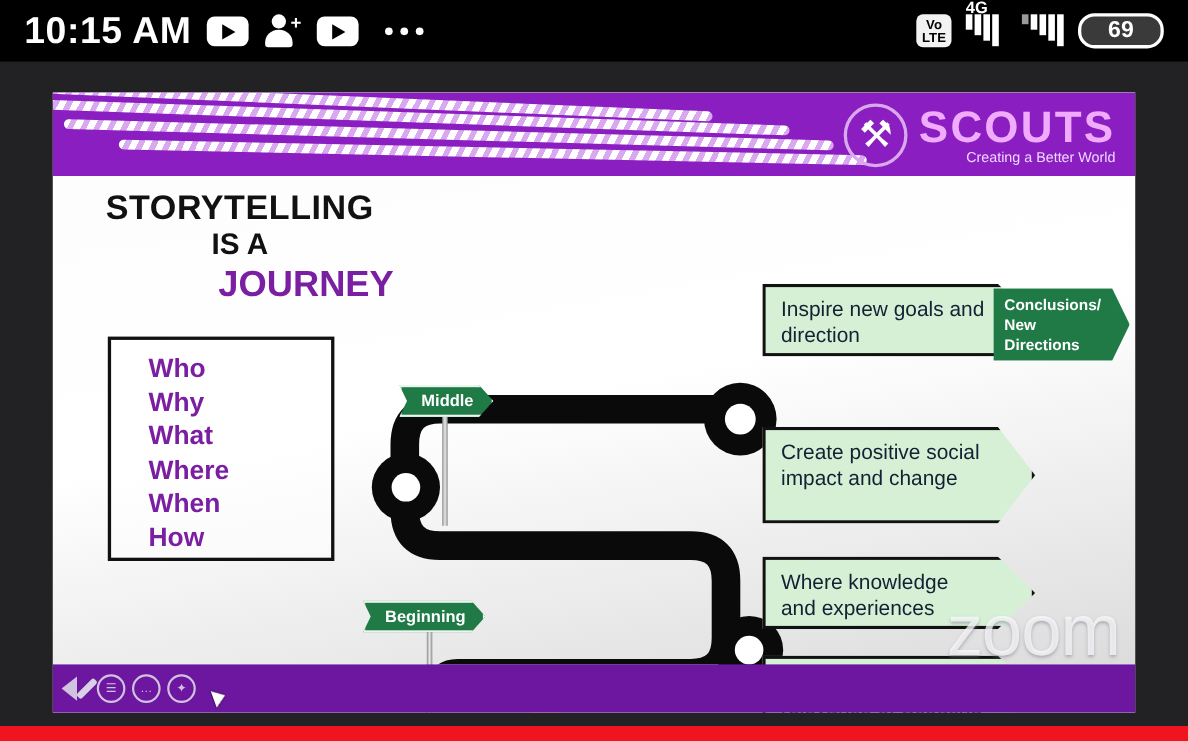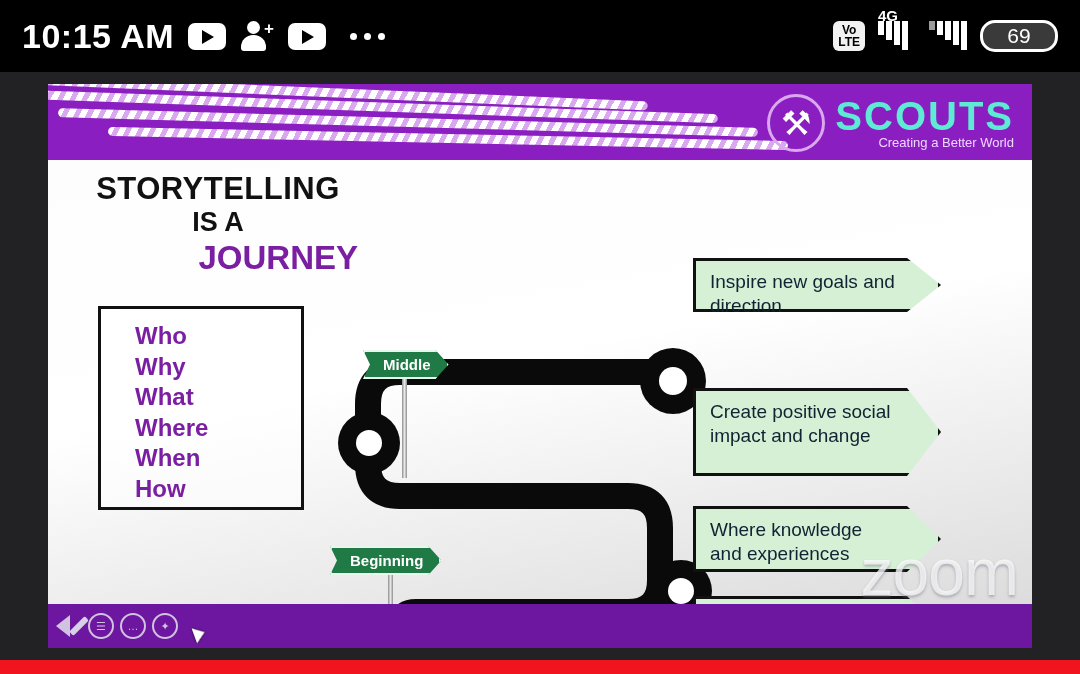--- a/index.html
+++ b/index.html
@@ -1,20 +1,20 @@
 <!DOCTYPE html>
 <html><head>
 <meta charset="utf-8">
 <style>
   html,body{margin:0;padding:0;background:#000;}
   body{width:1080px;height:674px;overflow:hidden;font-family:"Liberation Sans",sans-serif;}
   #screen{position:relative;width:1080px;height:674px;background:#222224;overflow:hidden;}
 
   
-  #statusbar{position:absolute;left:0;top:0;width:1080px;height:72px;background:#000;
+  #statusbar{position:absolute;left:0;top:0;width:1080px;height:56px;background:#000;
              display:flex;align-items:center;justify-content:space-between;padding:0 22px;box-sizing:border-box;}
   #sb-left{display:flex;align-items:center;gap:14px;}
   #clock{color:#fff;font-size:34px;font-weight:bold;letter-spacing:.5px;}
   .yt-icon{width:38px;height:27px;background:#fff;border-radius:7px;position:relative;}
   .yt-icon:after{content:"";position:absolute;left:14px;top:7px;border-left:12px solid #000;
                  border-top:7px solid transparent;border-bottom:7px solid transparent;}
   .person-add{position:relative;width:34px;height:32px;}
   .person-add .head{position:absolute;left:7px;top:1px;width:13px;height:13px;border-radius:50%;background:#fff;}
   .person-add .body{position:absolute;left:1px;top:15px;width:25px;height:16px;background:#fff;border-radius:12px 12px 3px 3px;}
   .person-add .plus{position:absolute;right:0;top:4px;color:#fff;font-size:17px;font-weight:bold;line-height:10px;}
@@ -27,33 +27,33 @@
   .sig b{display:block;width:6px;background:#fff;}
   .sig b:nth-child(1){height:9px;background:#9a9a9a;}
   .sig b:nth-child(2){height:14px;}
   .sig b:nth-child(3){height:19px;}
   .sig b:nth-child(4){height:24px;}
   .sig b:nth-child(5){height:29px;}
   .net-label{position:absolute;top:-14px;left:0;color:#fff;font-size:15px;font-weight:bold;}
   .sig2 b:nth-child(1){height:9px;}
   .battery{border:3px solid #fff;border-radius:15px;width:78px;height:32px;display:flex;
            align-items:center;justify-content:center;box-sizing:border-box;background:#3a3a3a;}
-  .battery span{color:#fff;font-size:21px;font-weight:normal;}
+  .battery span{color:#fff;font-size:21px;font-weight:bold;}
 
   
   #slide{position:absolute;left:48px;top:84px;width:984px;height:564px;background:#fff;overflow:hidden;}
   #slide-header{position:relative;height:76px;background:#8a1ec0;overflow:hidden;}
   .rope{position:absolute;height:9px;border-radius:5px;
         background:repeating-linear-gradient(115deg,#fff 0 6px,#d9a8ee 6px 11px);}
   #logo{position:absolute;right:18px;top:10px;display:flex;align-items:center;gap:10px;}
   #logo .emblem{width:52px;height:52px;border-radius:50%;border:3px solid #d9a8ee;position:relative;
                 display:flex;align-items:center;justify-content:center;}
   #logo .emblem .fleur{color:#fff;font-size:34px;line-height:34px;}
   #logo .txt{display:flex;flex-direction:column;}
-  #logo .brand{color:#5eead4;font-size:40px;font-weight:bold;letter-spacing:2px;line-height:38px;}
+  #logo .brand{color:#f0abfc;font-size:40px;font-weight:bold;letter-spacing:2px;line-height:38px;}
   #logo .tag{color:#f0d8ff;font-size:13px;text-align:right;}
 
   #slide-body{position:relative;height:444px;
               background:linear-gradient(170deg,#fdfdfd 0%,#ffffff 45%,#dcdcdc 100%);}
   #title{position:absolute;left:30px;top:12px;width:280px;text-align:center;}
   #title .l1{font-size:31px;font-weight:bold;color:#111;letter-spacing:.5px;line-height:34px;}
   #title .l2{font-size:27px;font-weight:bold;color:#111;line-height:32px;}
   #title .l3{font-size:33px;font-weight:bold;color:#7b1fa2;line-height:40px;text-align:right;}
 
   #wbox{position:absolute;left:50px;top:146px;width:206px;height:204px;background:rgba(255,255,255,.55);
@@ -209,25 +209,29 @@
       <div class="sign right-arrow" style="left:282px;top:386px;">Beginning</div>
 
       <div id="scout">
         <div class="hat"></div>
           <div class="crown"></div>
           <div class="face"></div>
 
         <div class="staff"></div>
       </div>
 
-      <div class="callout" style="left:645px;top:98px;width:248px;height:54px;">Inspire new goals and direction</div>
+      <div class="callout" style="left:645px;top:98px;width:248px;height:66px;">Inspire new goals and direction</div>
       <div class="callout" style="left:645px;top:228px;width:248px;height:88px;">Create positive social impact and change</div>
       <div class="callout" style="left:645px;top:346px;width:248px;height:66px;">Where knowledge and experiences</div>
       <div class="callout" style="left:645px;top:436px;width:248px;height:66px;">Highlight values and relevance of Scouting</div>
 
+      <div id="conclusion" style="left:855px;top:102px;width:124px;">
+        <div>Conclusions/</div>
+        <div>New Directions</div>
+      </div>
 
       <div id="zoomwm">zoom</div>
     </div>
 
     <div id="slide-footer">
       <div id="tools">
         <div class="tool back"></div>
         <div class="tool pencil"></div>
         <div class="tool circ">☰</div>
         <div class="tool circ">…</div>

